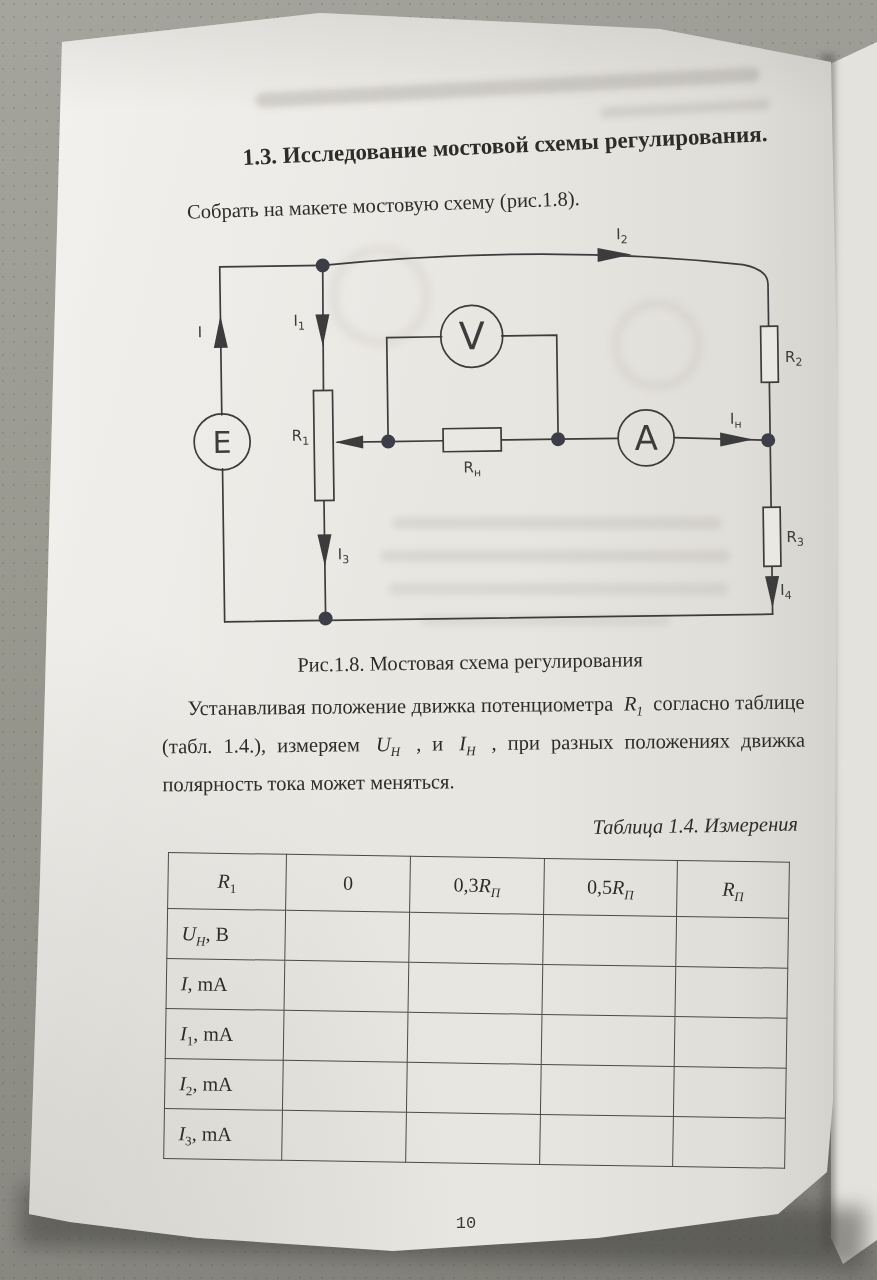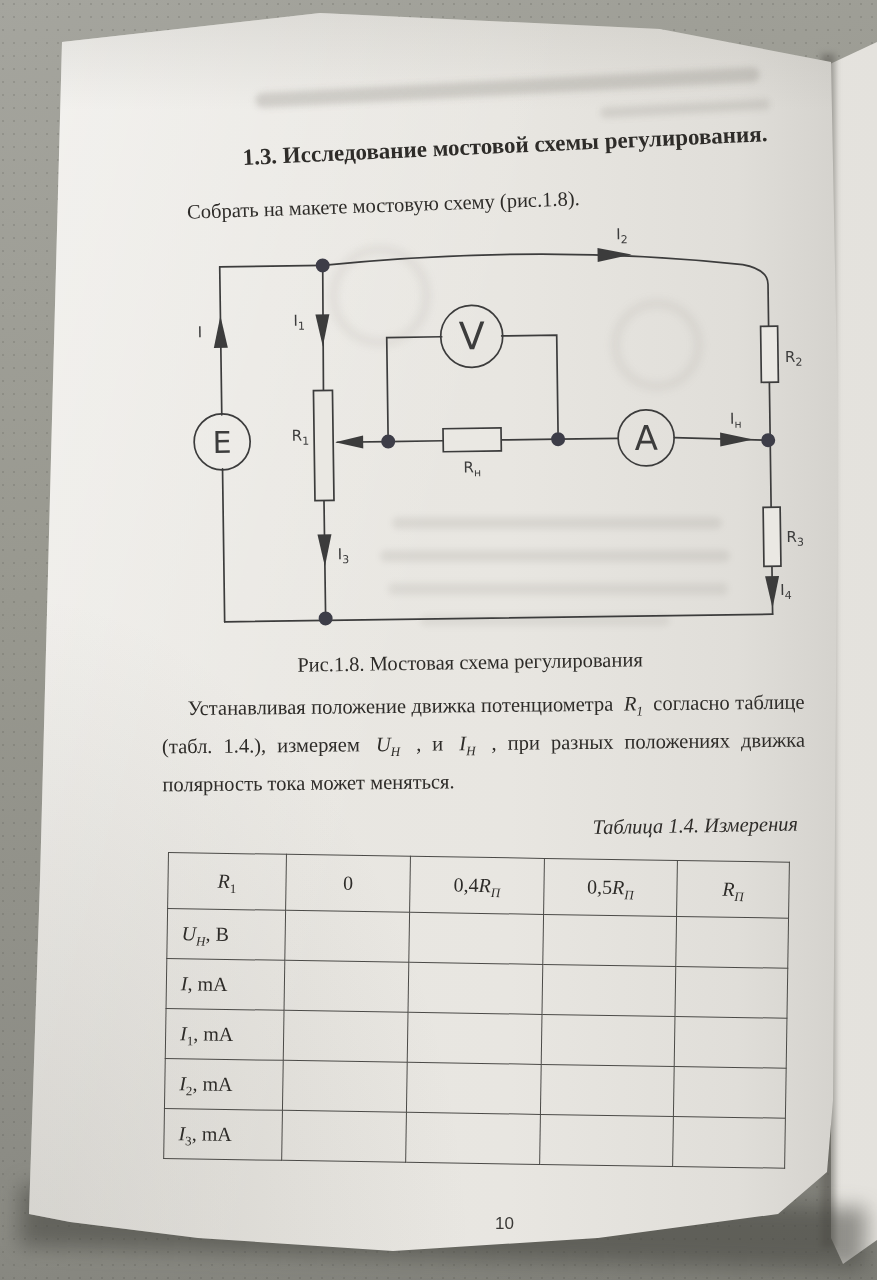--- a/index.html
+++ b/index.html
@@ -73,22 +73,22 @@
     font-size:20.5px;font-style:italic;transform:rotate(-1deg);
   }
   .table-wrap{position:absolute;left:168px;top:852px;width:622px;transform:rotate(.9deg);transform-origin:left top;}
   table{border-collapse:collapse;width:100%;}
   th,td{border:1px solid #4b4a47;font-weight:normal;font-size:20px;padding:0 4px;}
   th{height:55px;text-align:center;}
   td{height:49px;}
   td.lbl{padding-left:14px;text-align:left;}
   .var{font-style:italic;}
   .pagenum{
-    position:absolute;left:418px;top:1214px;width:96px;text-align:right;
-    font-size:17px;font-family:Liberation Sans, sans-serif;color:#3a3936;
+    position:absolute;left:418px;top:1214px;width:96px;text-align:center;
+    font-size:17px;font-family:Liberation Mono, monospace;color:#3a3936;
   }
   svg text{font-family:"DejaVu Sans", sans-serif;fill:#3c3c3c;}
 </style>
 </head>
 <body>
 
 <div class="desk"></div>
 <div class="page-stack"></div>
 <div class="gap-shadow"></div>
 <div class="under-shadow"></div>
@@ -193,21 +193,21 @@
         <col style="width:19%">
           <col style="width:20%">
           <col style="width:21.5%">
           <col style="width:21.5%">
           <col style="width:18%">
       </colgroup>
       <tbody>
           <tr>
         <th><span class="var">R</span><sub>1</sub></th>
         <th><span>0</span></th>
-        <th><span>0,4</span><span class="var">R</span><sub class="it">П</sub></th>
+        <th><span>0,3</span><span class="var">R</span><sub class="it">П</sub></th>
         <th><span>0,5</span><span class="var">R</span><sub class="it">П</sub></th>
         <th><span class="var">R</span><sub class="it">П</sub></th>
       </tr>
       <tr>
         <td class="lbl"><span class="var">U</span><sub class="it">Н</sub><span>, В</span></td>
         <td></td>
         <td></td>
         <td></td>
         <td></td>
       </tr>

